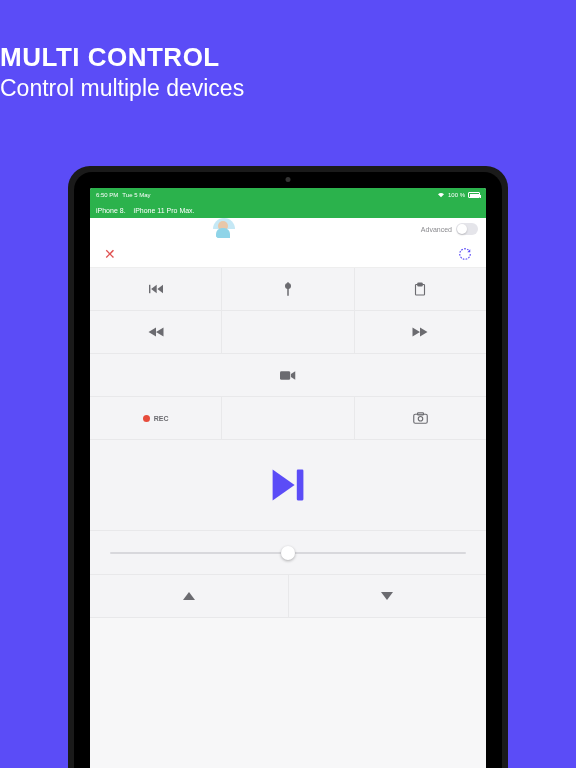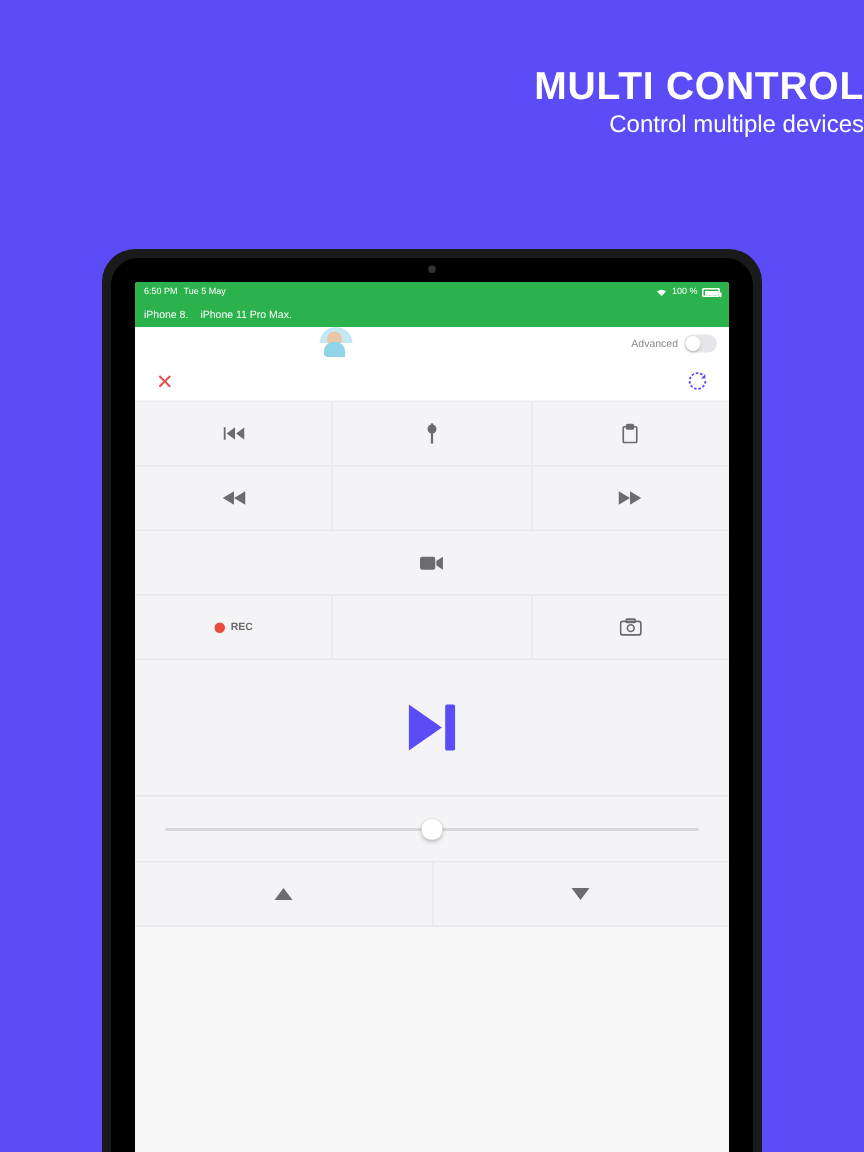--- a/index.html
+++ b/index.html
@@ -1,19 +1,19 @@
 <!DOCTYPE html>
 <html><head>
 <meta charset="utf-8">
 <style>
 *{margin:0;padding:0;box-sizing:border-box;font-family:-apple-system,BlinkMacSystemFont,"Segoe UI",Helvetica,Arial,sans-serif}
 body{width:576px;height:768px;background:#5b4cf7;overflow:hidden;position:relative}
-.promo{width:100%;text-align:right;padding:42px 0 28px;color:#fff}
+.promo{width:100%;text-align:left;padding:42px 0 28px;color:#fff}
 .promo h1{font-size:26px;font-weight:700;letter-spacing:.5px}
-.promo h2{font-size:16px;font-weight:400;margin-top:2px}
+.promo h2{font-size:23px;font-weight:400;margin-top:2px}
 .tablet{position:absolute;left:50%;transform:translateX(-50%);top:166px;width:440px;height:650px;background:#1a1a1a;border-radius:22px;padding:6px}
 .tablet-inner{width:100%;height:100%;background:#000;border-radius:18px;padding:16px 16px 0}
 .camera{position:absolute;left:50%;transform:translateX(-50%);top:11px;width:5px;height:5px;border-radius:50%;background:#333}
 .screen{width:100%;height:100%;background:#f7f7f8;border-radius:2px;overflow:hidden}
 .status-bar{height:14px;background:#2bb24c;display:flex;align-items:center;justify-content:space-between;padding:0 6px;color:#fff;font-size:6px}
 .status-left{display:flex;gap:4px}
 .status-right{display:flex;align-items:center;gap:3px}
 .device-bar{height:16px;background:#2bb24c;display:flex;align-items:center;padding:0 6px;color:#fff;font-size:7px;gap:8px}
 .adv-row{height:22px;background:#fff;display:flex;align-items:center;justify-content:space-between;padding:0 8px}
 .avatar{width:22px;height:22px;border-radius:50%;background:linear-gradient(#c5e8f5 50%,#fff 50%);position:relative;overflow:hidden;margin-left:auto;margin-right:auto}

